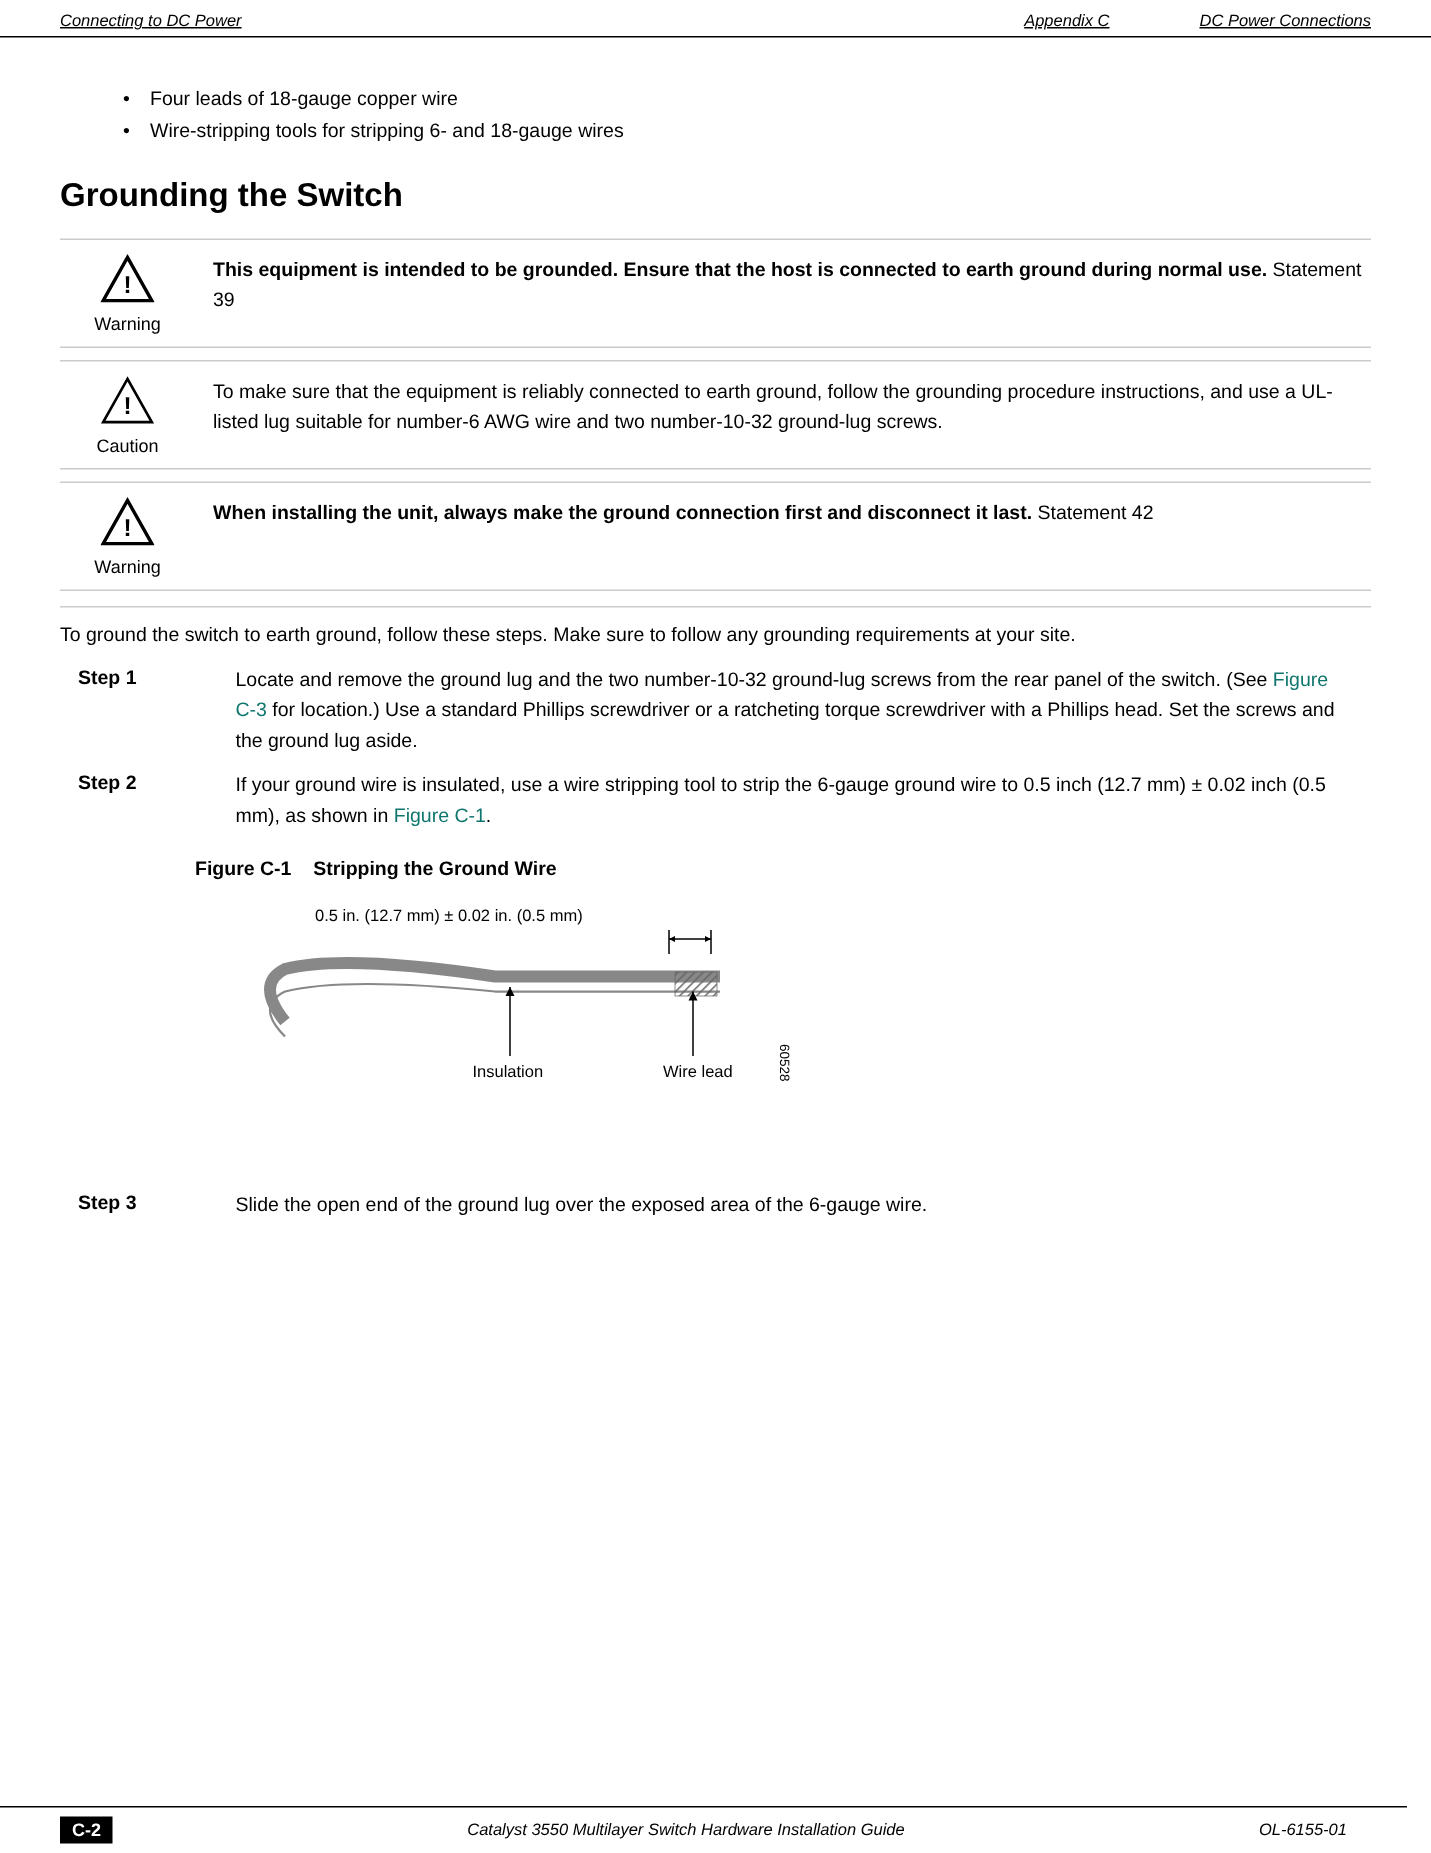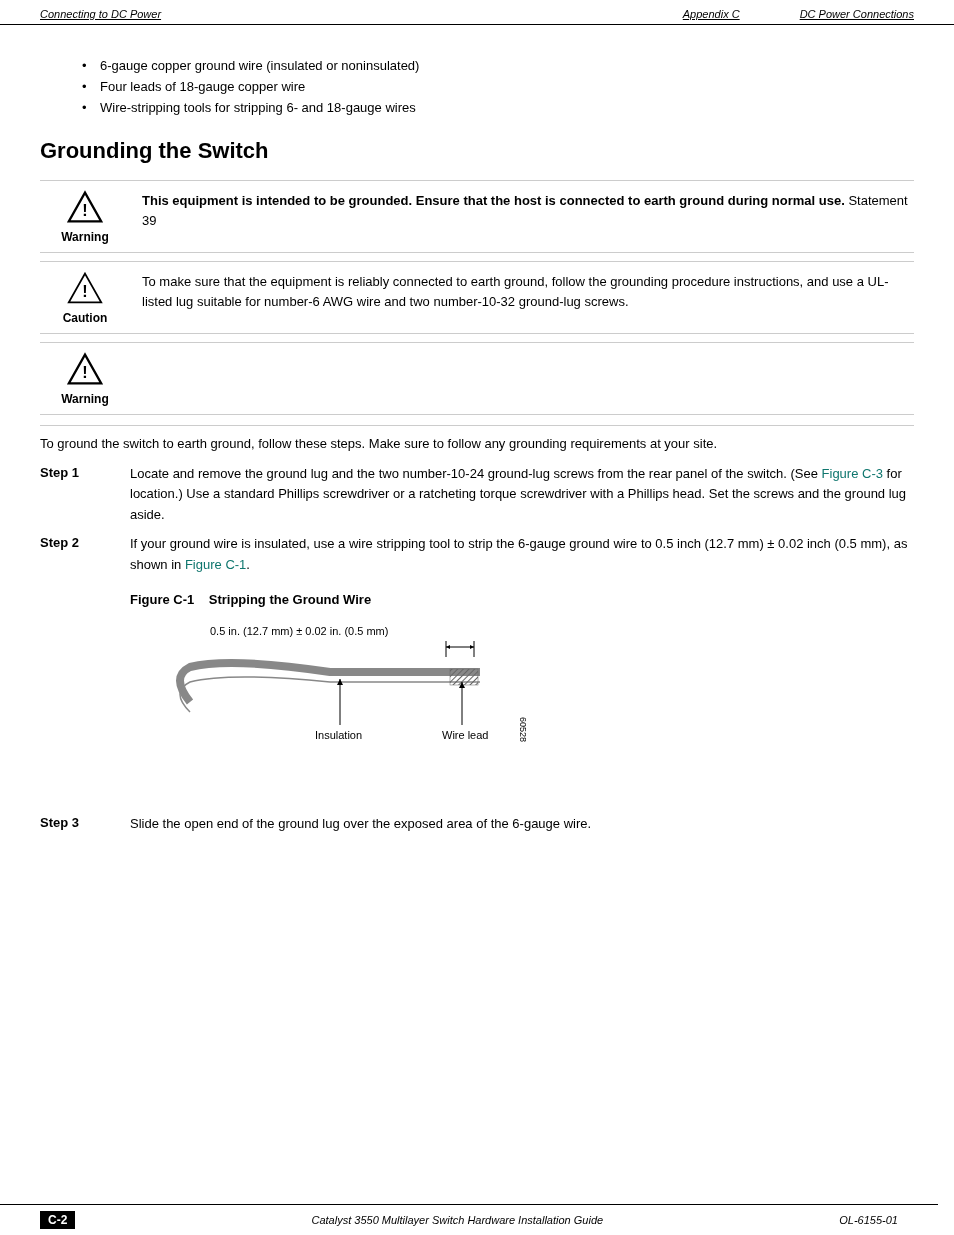--- a/index.html
+++ b/index.html
@@ -99,21 +99,21 @@
       width: 90px;
       min-width: 90px;
       display: flex;
       flex-direction: column;
       align-items: center;
       gap: 2px;
     }
 
     .notice-label {
       font-size: 12px;
-      font-weight: bold;
+      font-weight: normal;
     }
 
     .notice-content {
       flex: 1;
       font-size: 13px;
       line-height: 1.5;
       padding-top: 2px;
     }
 
     .notice-content.warning-text {
@@ -138,22 +138,22 @@
     .intro-para {
       margin: 10px 0 10px 0;
       font-size: 13px;
       line-height: 1.5;
       border-top: 1px solid #ccc;
       padding-top: 8px;
     }
 
     .step-row {
       display: flex;
-      margin: 8px 0;
-      gap: 0;
+      margin: 8px 12px;
+      gap: 15px;
       align-items: flex-start;
     }
 
     .step-label {
       width: 90px;
       min-width: 90px;
       font-weight: bold;
       font-size: 13px;
       padding-top: 1px;
     }
@@ -195,21 +195,20 @@
     <div class="header-left">Connecting to DC Power</div>
     <div class="header-right">
       <span>Appendix C</span>
       <span>DC Power Connections</span>
     </div>
   </div>
 
   <div class="content">
 
     <ul class="bullet-list">
-      <li>6-gauge copper ground wire (insulated or noninsulated)</li>
       <li>Four leads of 18-gauge copper wire</li>
       <li>Wire-stripping tools for stripping 6- and 18-gauge wires</li>
     </ul>
 
     <h2 class="section-heading">Grounding the Switch</h2>
 
     <div class="notice-block">
       <div class="notice-label-col">
         <div class="warning-icon">
           <svg viewBox="0 0 40 40" xmlns="http://www.w3.org/2000/svg">
@@ -241,30 +240,34 @@
     <div class="notice-block">
       <div class="notice-label-col">
         <div class="warning-icon">
           <svg viewBox="0 0 40 40" xmlns="http://www.w3.org/2000/svg">
             <polygon points="20,4 38,36 2,36" fill="none" stroke="#000" stroke-width="2.5"></polygon>
             <text x="20" y="30" text-anchor="middle" font-size="18" font-weight="bold" fill="#000">!</text>
           </svg>
         </div>
         <div class="notice-label">Warning</div>
       </div>
+      <div class="notice-content warning-text">
+        <span>When installing the unit, always make the ground connection first and disconnect it last.</span>
+        <span class="statement"> <span>Statement 42</span></span>
+      </div>
     </div>
 
     <p class="intro-para">To ground the switch to earth ground, follow these steps. Make sure to follow any grounding requirements at your site.</p>
 
     <div class="steps-section">
 
       <div class="step-row">
         <div class="step-label">Step 1</div>
         <div class="step-content">
-          <span>Locate and remove the ground lug and the two number-10-24 ground-lug screws from the rear panel of the switch. (See </span><a class="link-text">Figure C-3</a><span> for location.) Use a standard Phillips screwdriver or a ratcheting torque screwdriver with a Phillips head. Set the screws and the ground lug aside.</span>
+          <span>Locate and remove the ground lug and the two number-10-32 ground-lug screws from the rear panel of the switch. (See </span><a class="link-text">Figure C-3</a><span> for location.) Use a standard Phillips screwdriver or a ratcheting torque screwdriver with a Phillips head. Set the screws and the ground lug aside.</span>
         </div>
       </div>
 
       <div class="step-row">
         <div class="step-label">Step 2</div>
         <div class="step-content">
           <span>If your ground wire is insulated, use a wire stripping tool to strip the 6-gauge ground wire to 0.5 inch (12.7 mm) ± 0.02 inch (0.5 mm), as shown in </span><a class="link-text">Figure C-1</a><span>.</span>
         </div>
       </div>
 

